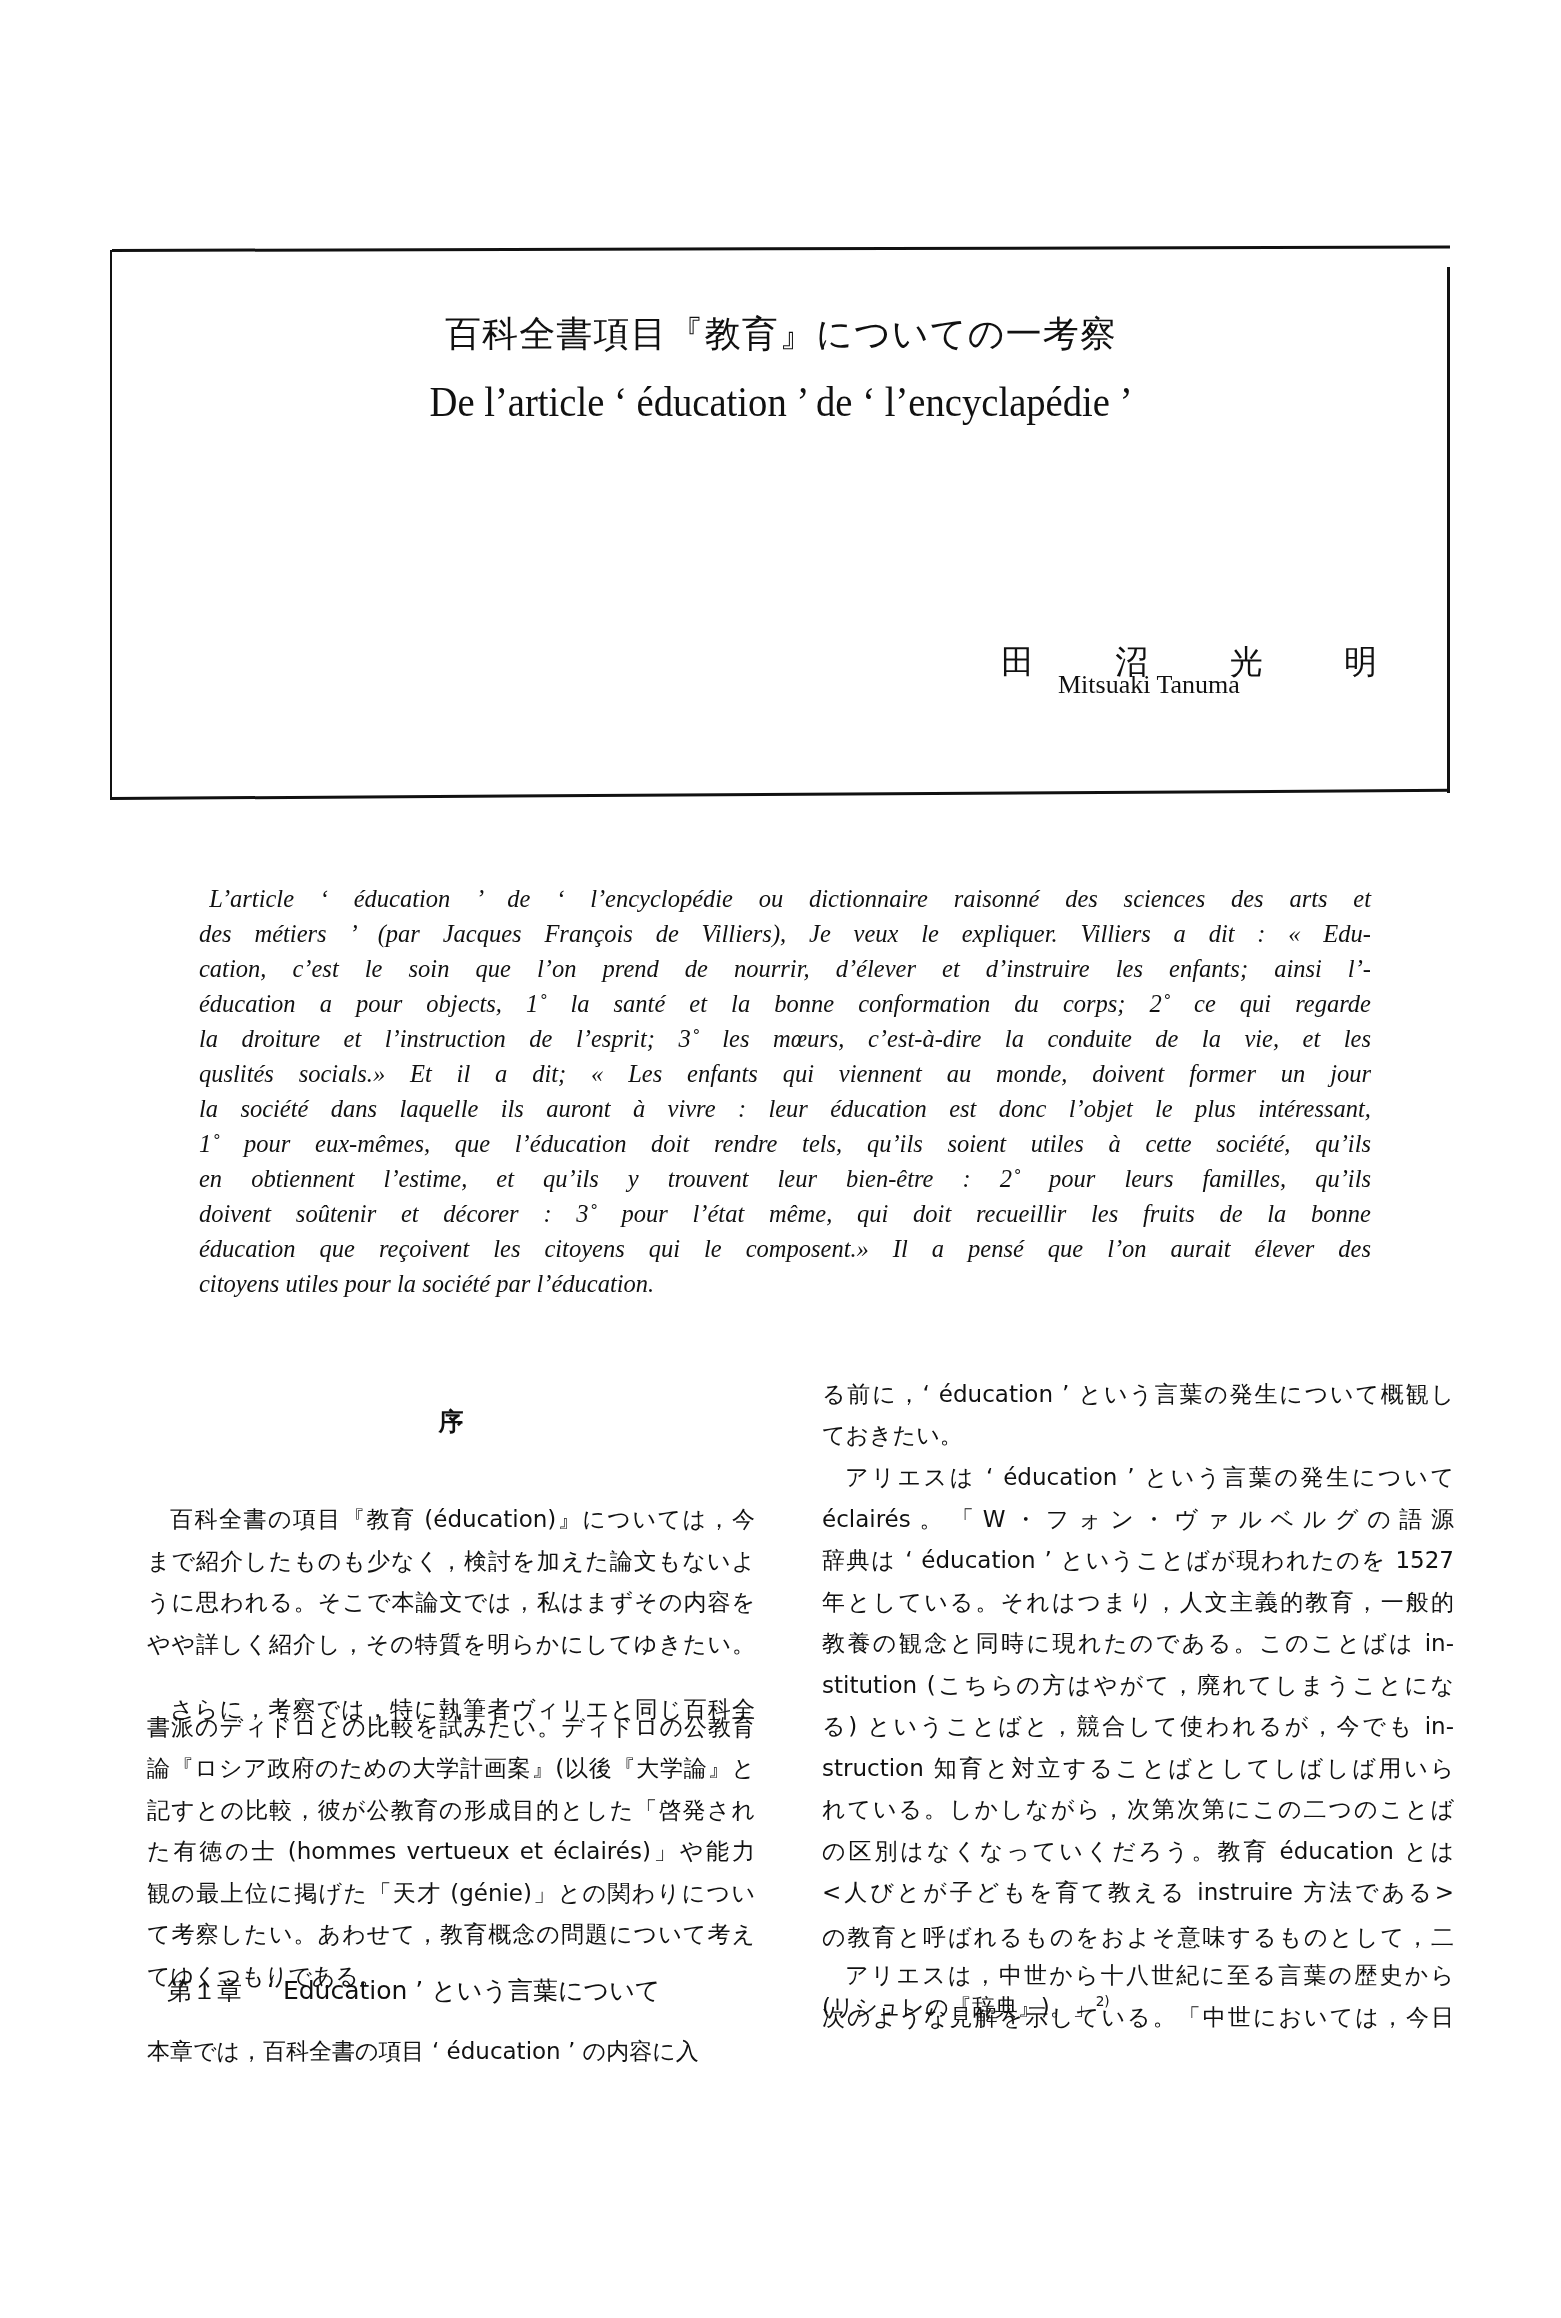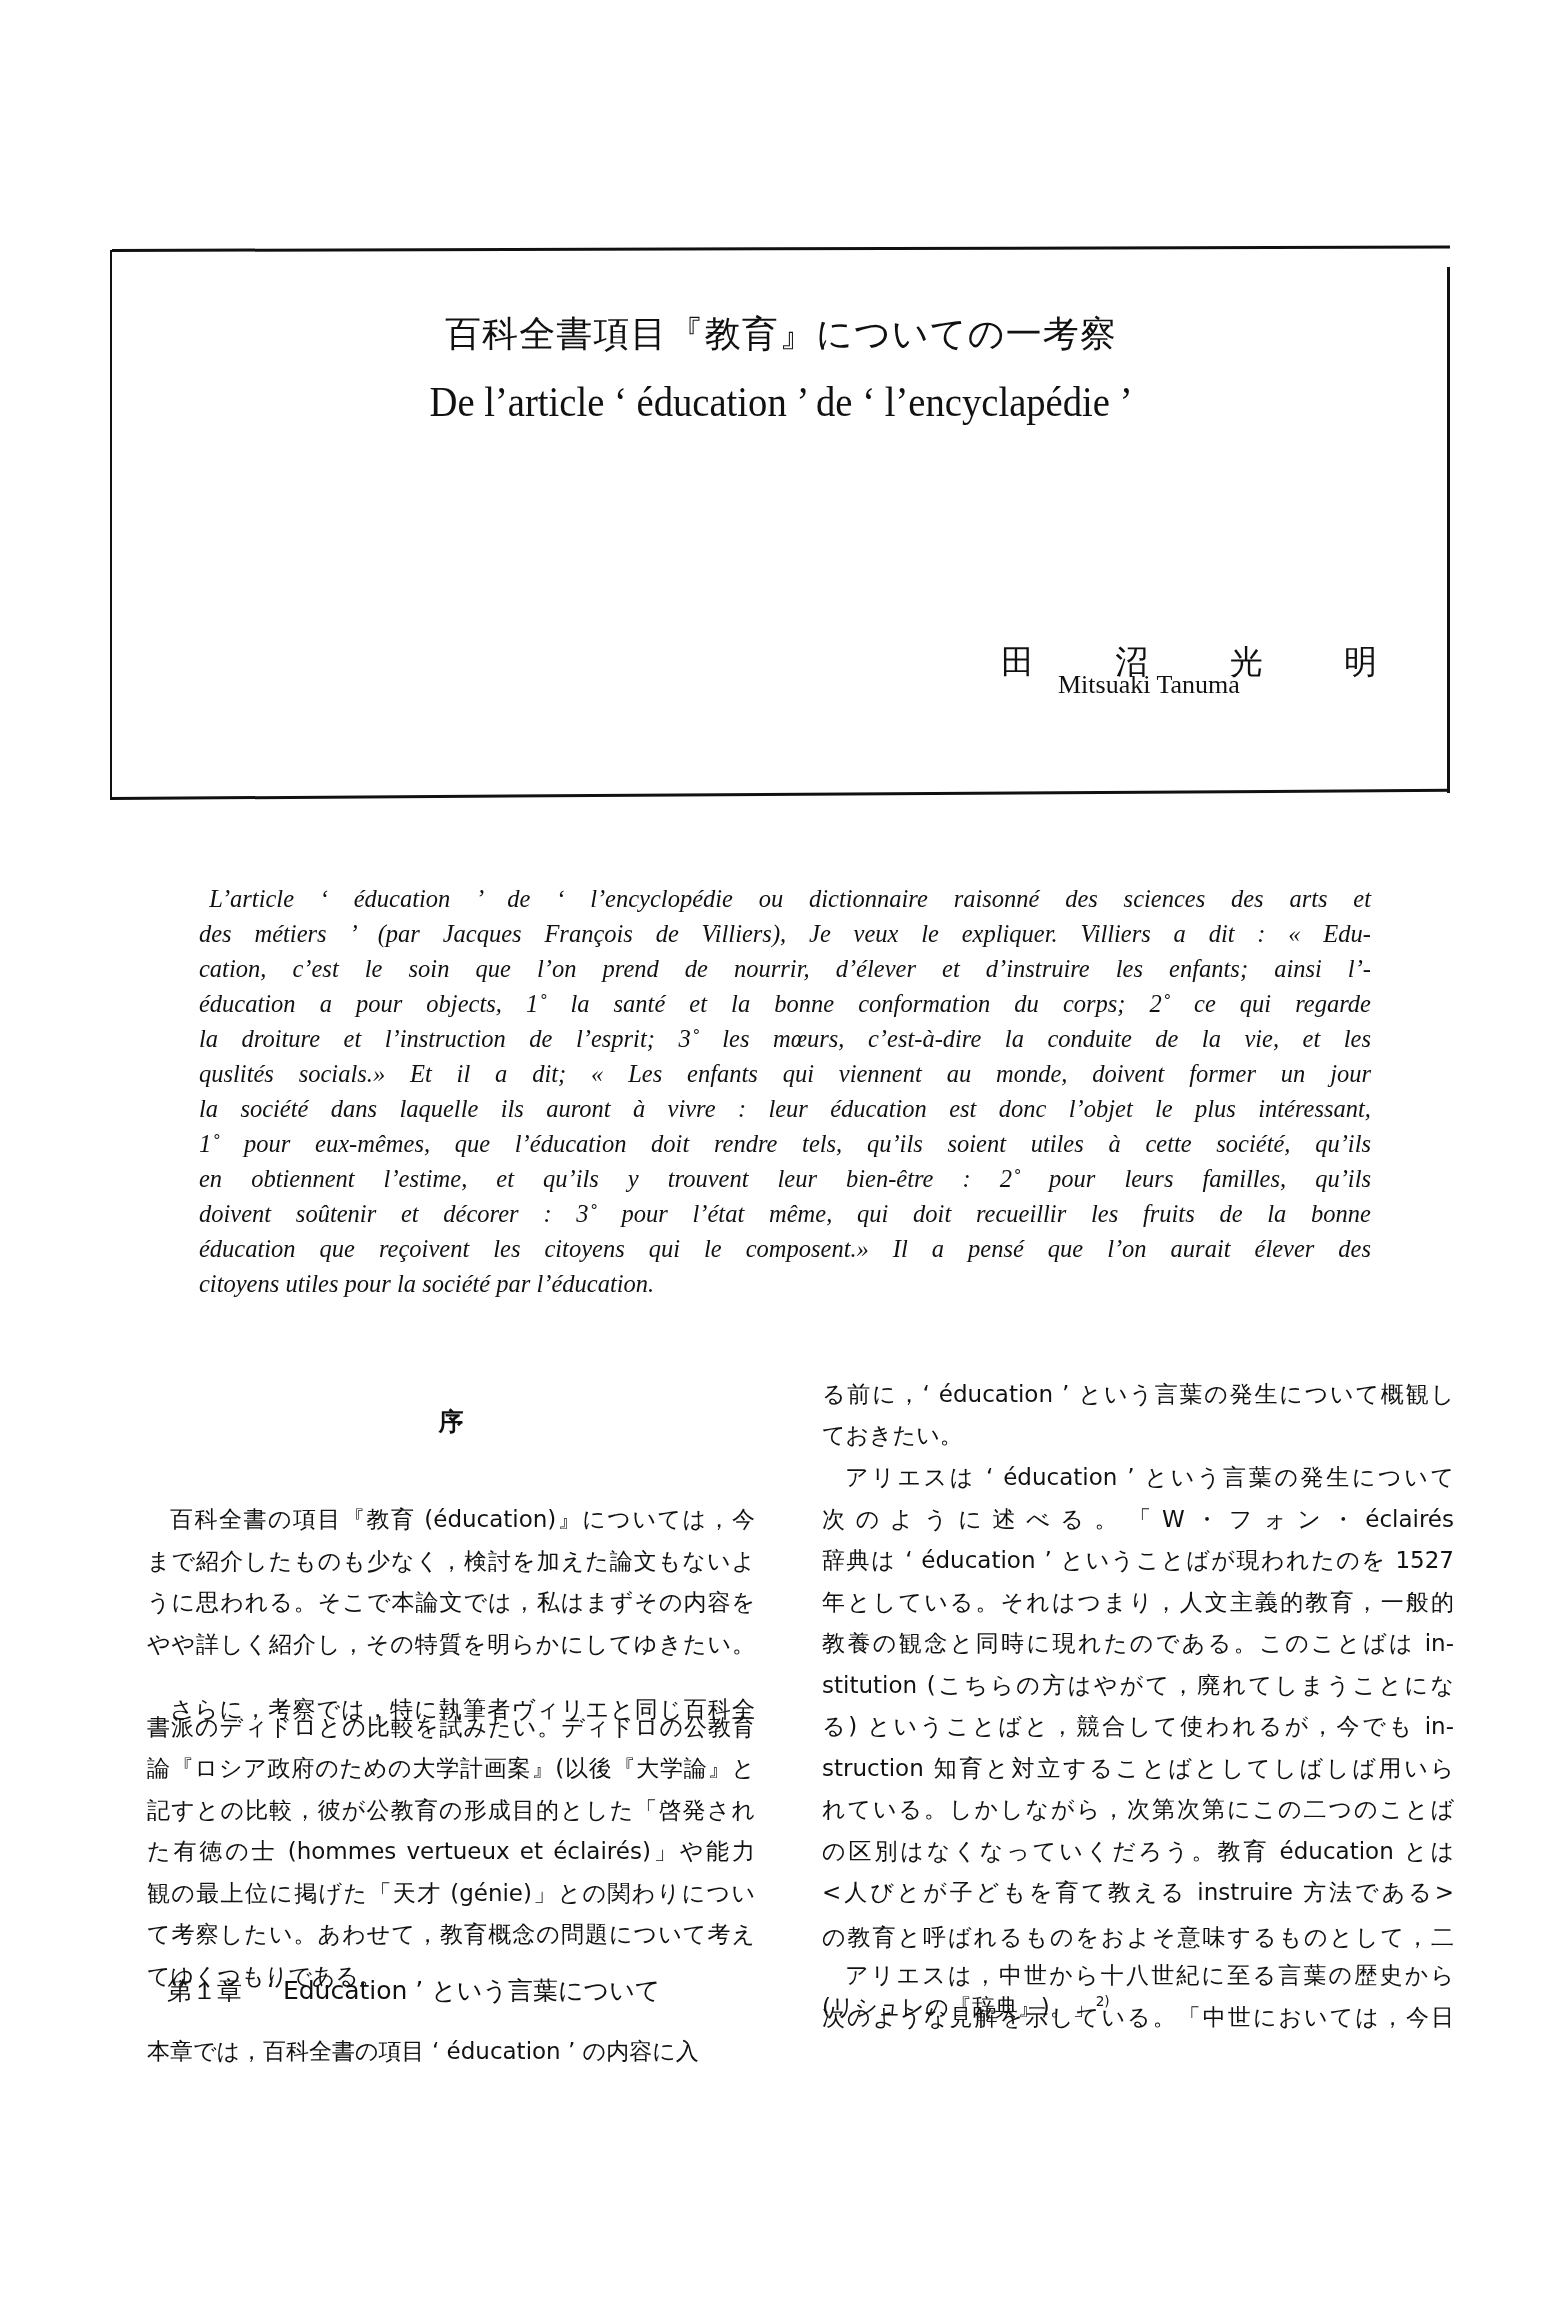--- a/index.html
+++ b/index.html
@@ -94,21 +94,21 @@
   <div class="body-line" style="top:1917px;">て考察したい。あわせて，教育概念の問題について考え</div>
   <div class="body-line end" style="top:1959px;">てゆくつもりである。</div>
   <div class="heading-ch1" style="top:1974px;">第１章　‘ Education ’ という言葉について</div>
   <div class="body-line end" style="top:2034px;">本章では，百科全書の項目 ‘ éducation ’ の内容に入</div>
 </div>
 
 <div class="col col-right">
   <div class="body-line" style="top:1377px;">る前に，‘ éducation ’ という言葉の発生について概観し</div>
   <div class="body-line end" style="top:1418px;">ておきたい。</div>
   <div class="body-line indent" style="top:1460px;">アリエスは ‘ éducation ’ という言葉の発生について</div>
-  <div class="body-line" style="top:1502px;">次のように述べる。「W・フォン・éclairés</div>
+  <div class="body-line" style="top:1502px;">éclairés。「W・フォン・ヴァルベルグの語源</div>
   <div class="body-line" style="top:1543px;">辞典は ‘ éducation ’ ということばが現われたのを 1527</div>
   <div class="body-line" style="top:1585px;">年としている。それはつまり，人文主義的教育，一般的</div>
   <div class="body-line" style="top:1626px;">教養の観念と同時に現れたのである。このことばは in-</div>
   <div class="body-line" style="top:1668px;">stitution (こちらの方はやがて，廃れてしまうことにな</div>
   <div class="body-line" style="top:1709px;">る) ということばと，競合して使われるが，今でも in-</div>
   <div class="body-line" style="top:1751px;">struction 知育と対立することばとしてしばしば用いら</div>
   <div class="body-line" style="top:1792px;">れている。しかしながら，次第次第にこの二つのことば</div>
   <div class="body-line" style="top:1834px;">の区別はなくなっていくだろう。教育 éducation とは</div>
   <div class="body-line" style="top:1875px;">&lt;人びとが子どもを育て教える instruire 方法である&gt;</div>
   <div class="body-line end" style="top:1990px;"><span>(リシュレの『辞典』)。」</span><sup>2)</sup></div>

